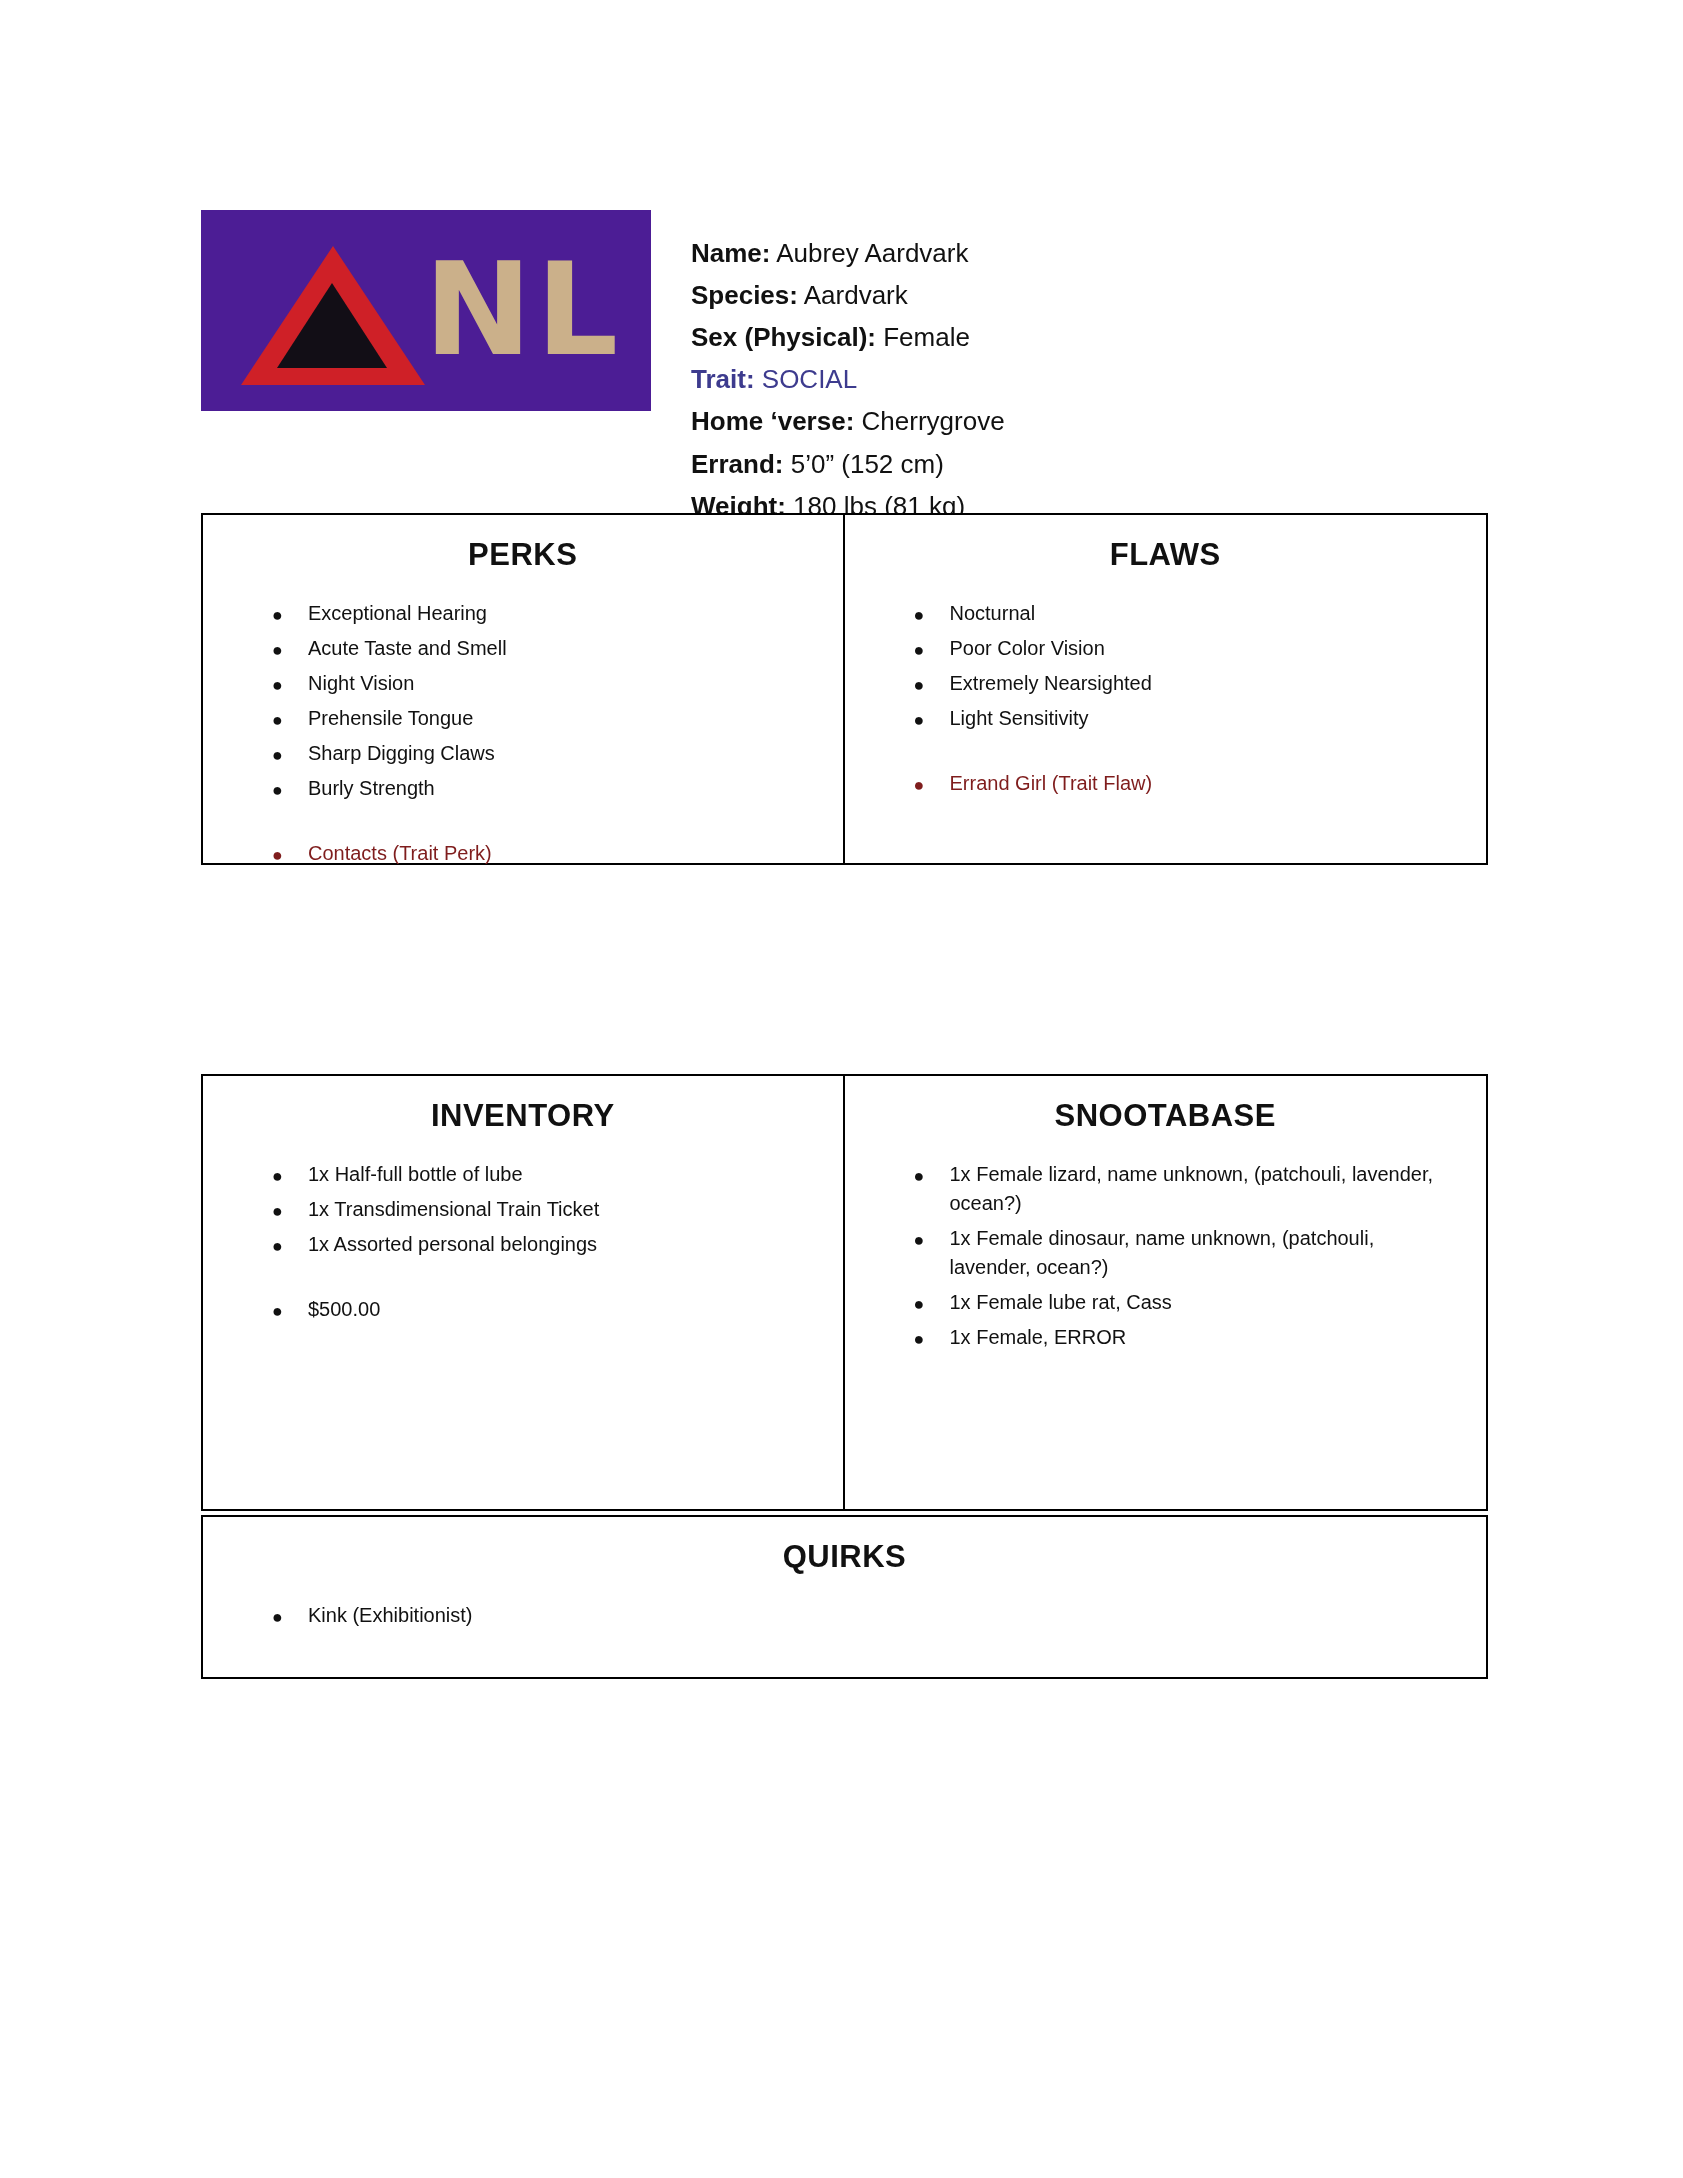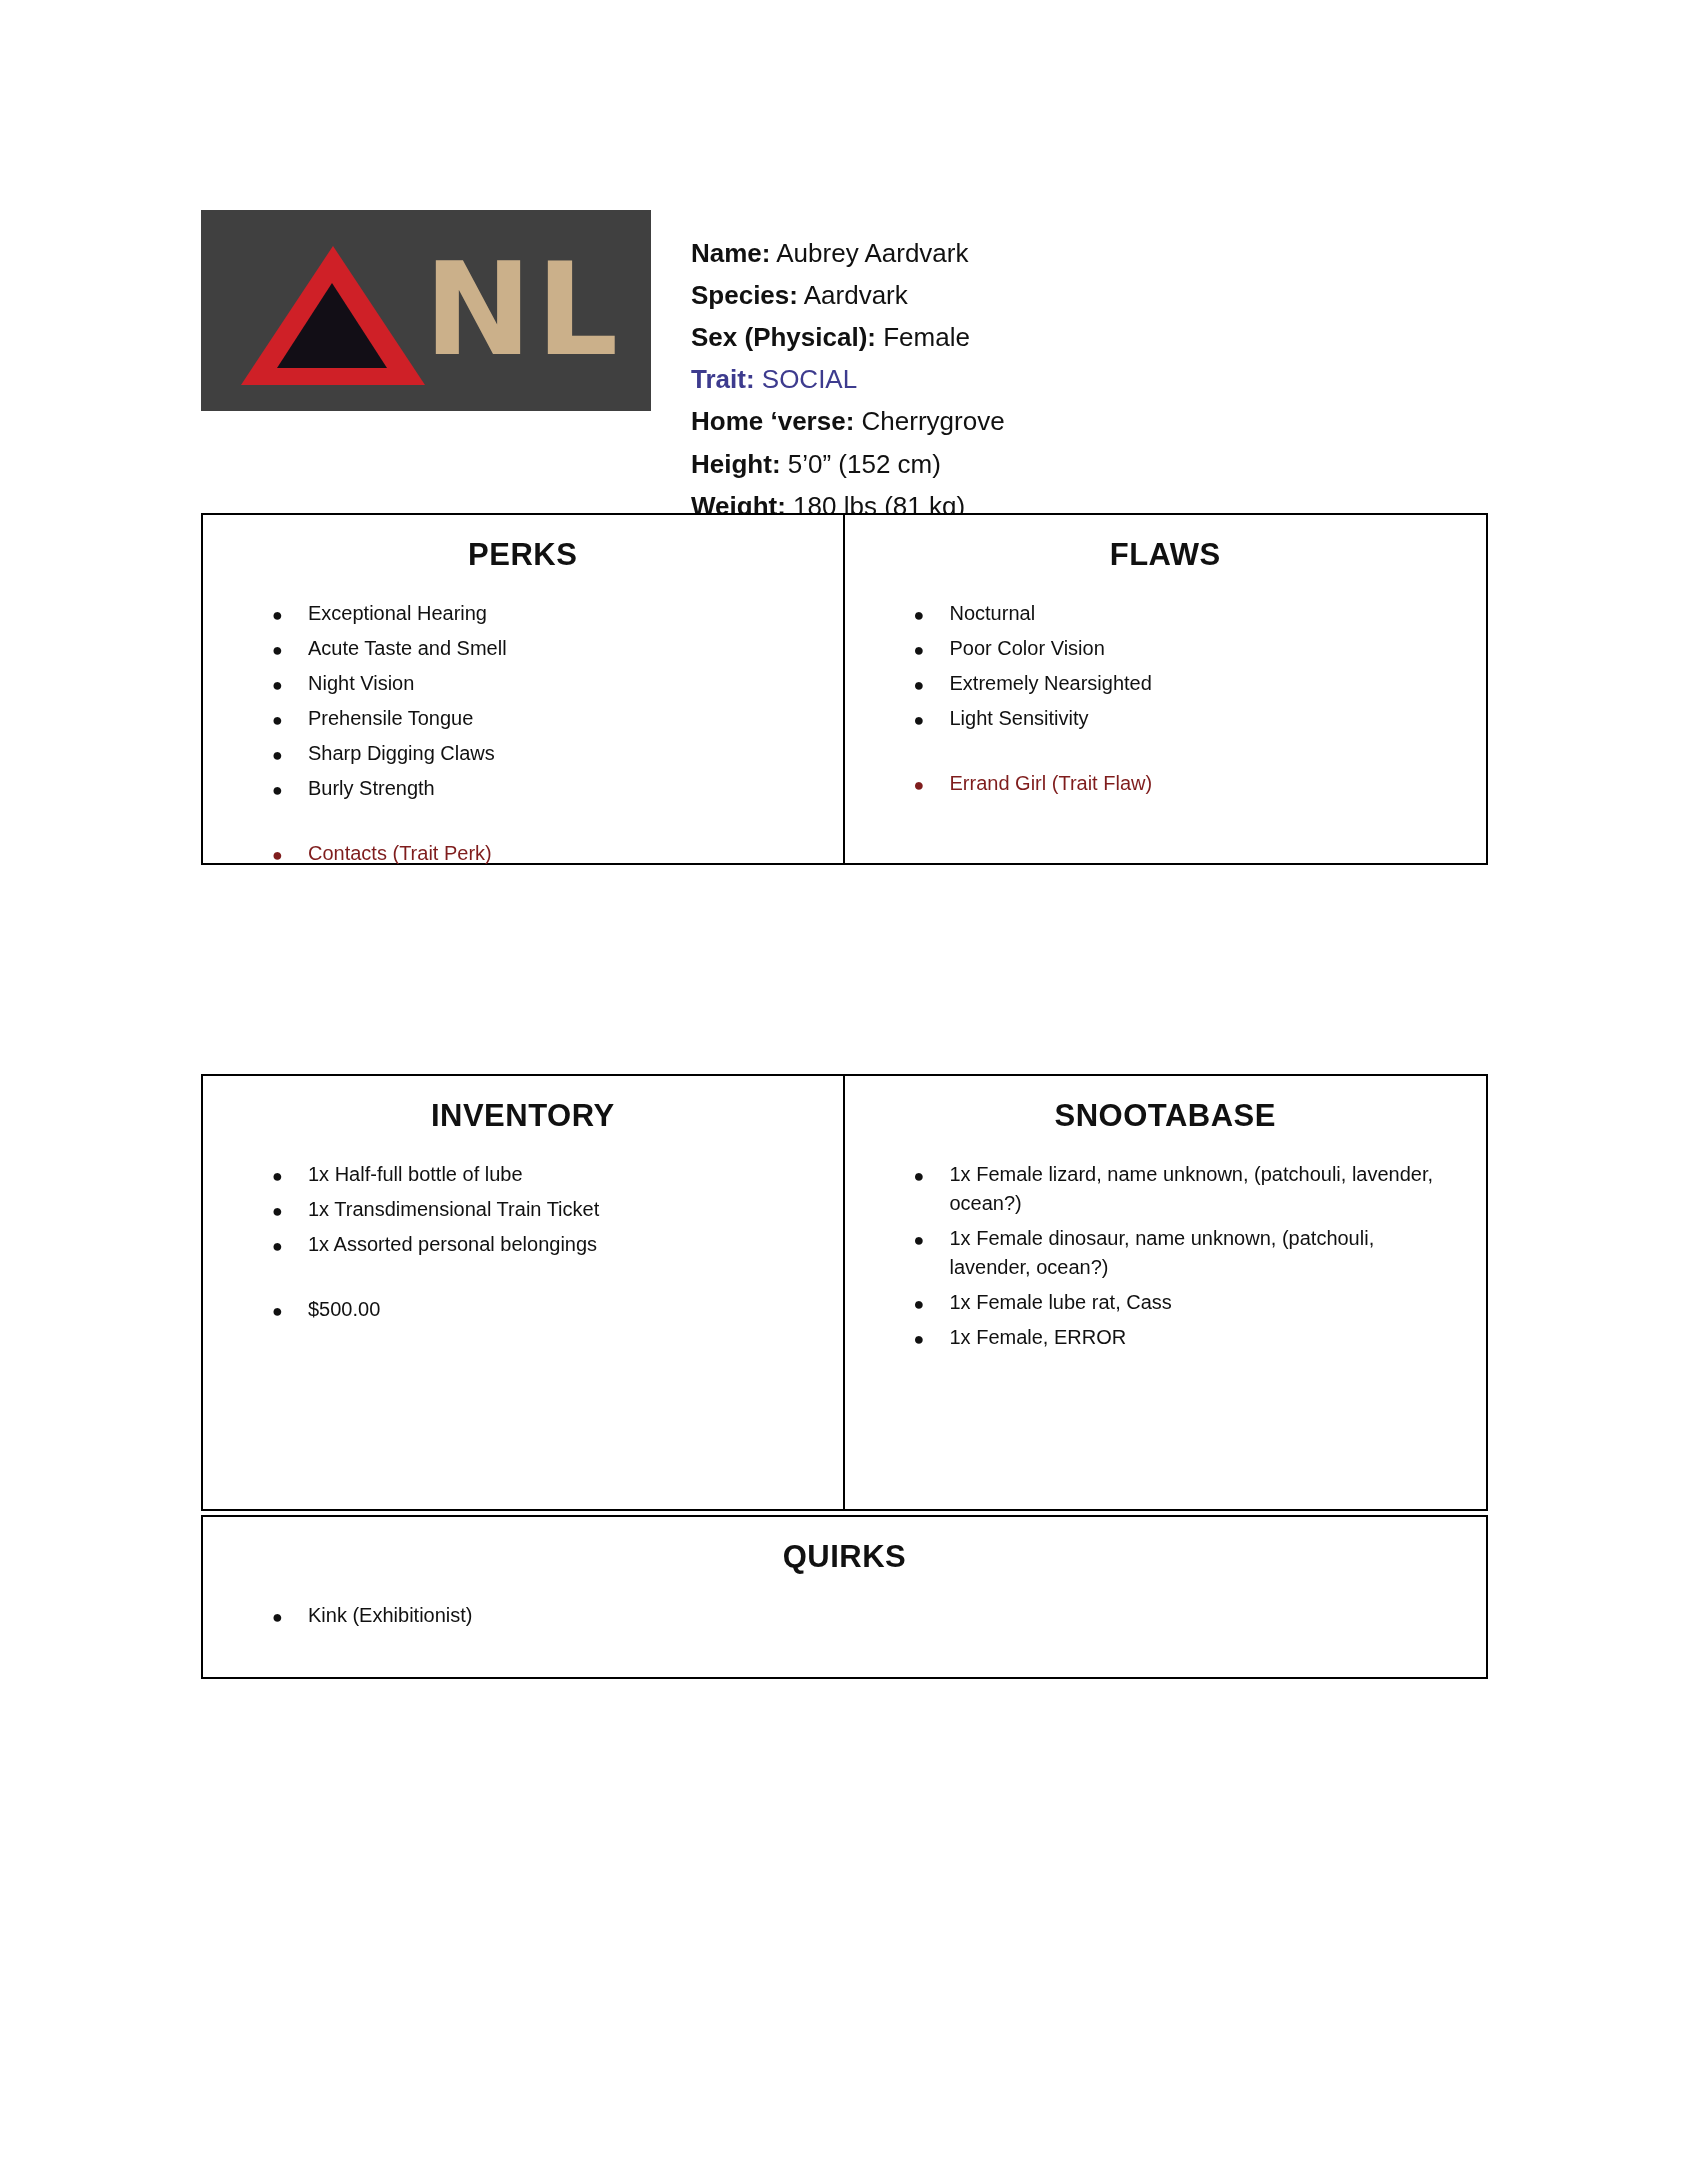--- a/index.html
+++ b/index.html
@@ -28,21 +28,21 @@
     position: absolute;
     left: 201px;
     top: 210px;
     width: 1287px;
     display: flex;
     align-items: flex-start;
   }
   .logo-box {
     width: 450px;
     height: 201px;
-    background: #404040;
+    background: #4c1d95;
     position: relative;
     flex: 0 0 auto;
     overflow: hidden;
   }
   .logo-tri {
     position: absolute;
     left: 40px;
     top: 36px;
     width: 0;
     height: 0;
@@ -164,21 +164,21 @@
         </div>
       </div>
       <div class="id-col right">
         <div class="id-row">
           <span class="id-label accent">Trait:</span><span class="id-value accent"> SOCIAL</span>
         </div>
         <div class="id-row">
           <span class="id-label">Home ‘verse:</span><span class="id-value"> Cherrygrove</span>
         </div>
         <div class="id-row">
-          <span class="id-label">Height:</span><span class="id-value"> 5’0” (152 cm)</span>
+          <span class="id-label">Errand:</span><span class="id-value"> 5’0” (152 cm)</span>
         </div>
         <div class="id-row">
           <span class="id-label">Weight:</span><span class="id-value"> 180 lbs (81 kg)</span>
         </div>
       </div>
     </div>
   </div>
 
   <div class="panel panel-split" id="perks-flaws">
     <div class="panel-half first">

